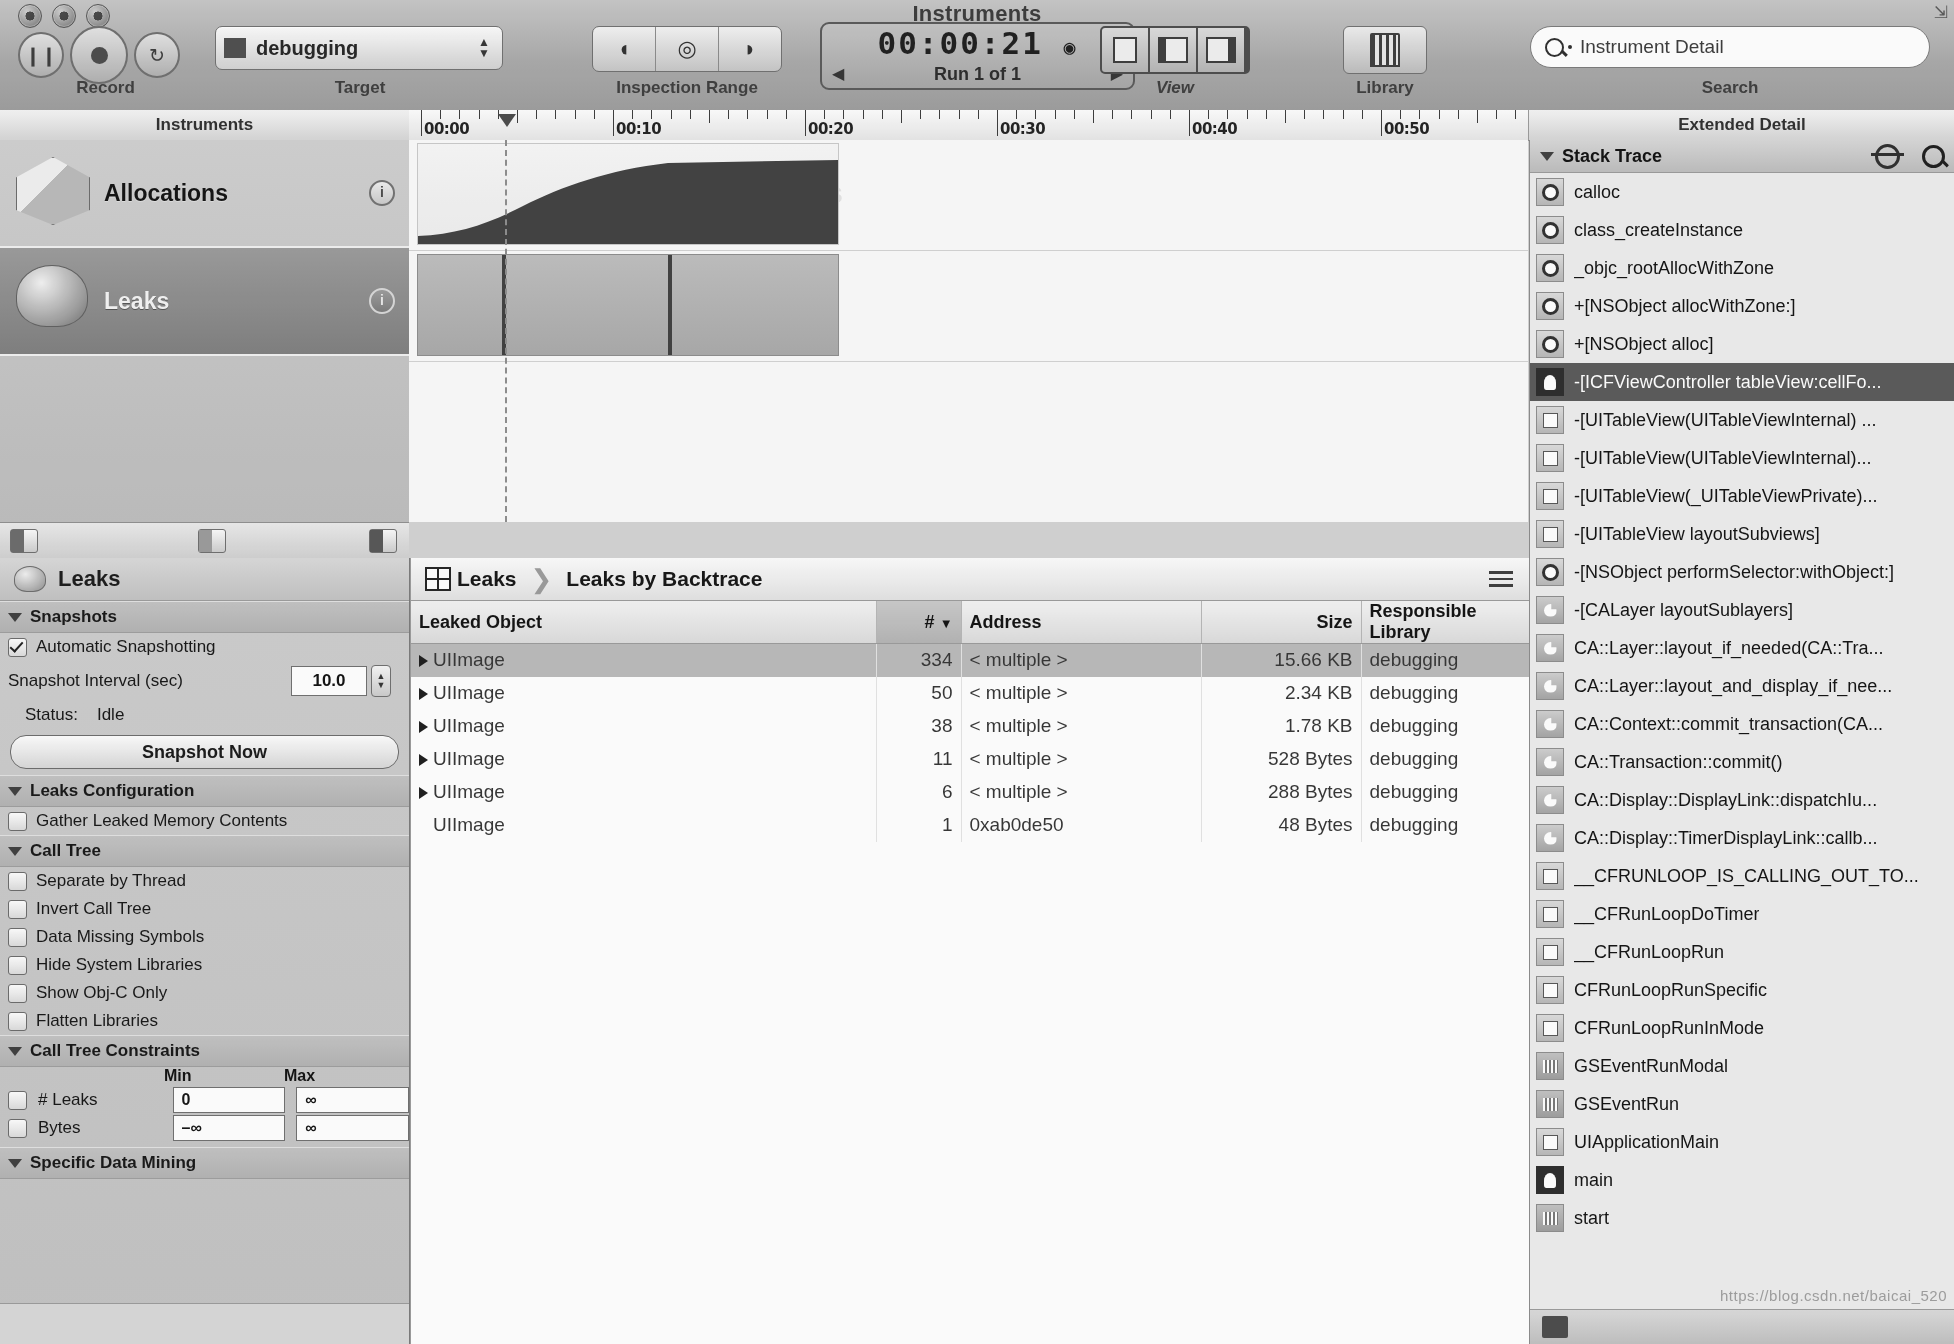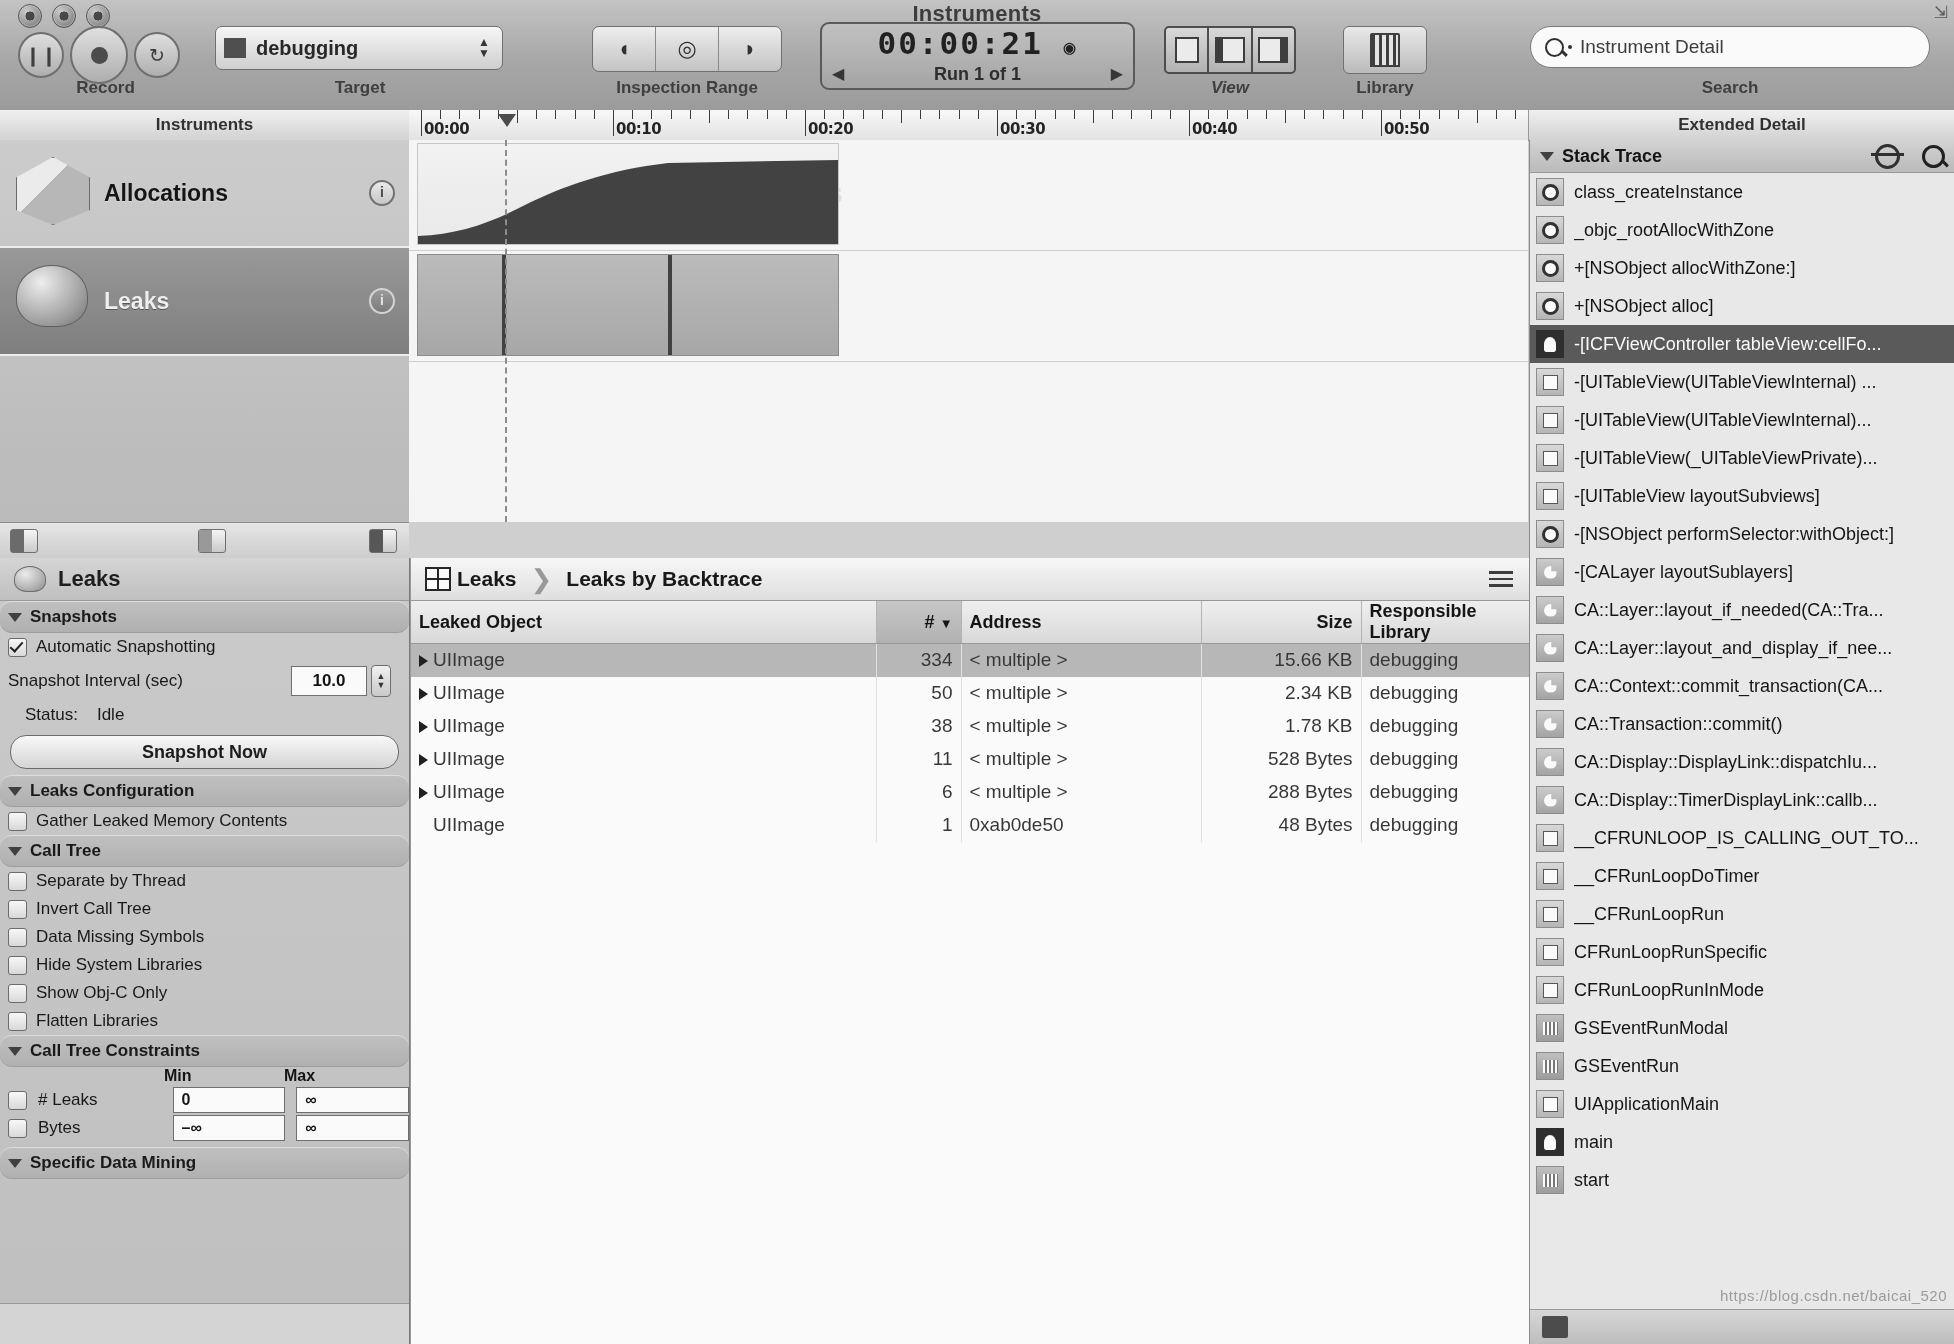--- a/index.html
+++ b/index.html
@@ -69,21 +69,21 @@
   .timerbox{width:315px;height:68px;border:2px solid #585858;border-radius:9px;
             background:linear-gradient(#c3c3c3,#a6a6a6);position:relative;box-sizing:border-box;}
   .time{text-align:center;font-family:"DejaVu Sans Mono",monospace;font-size:31px;font-weight:bold;
         color:#1d1d1d;letter-spacing:2px;line-height:34px;padding-top:2px;}
   .time .clk{font-size:20px;}
   .runrow{text-align:center;font-size:18px;font-weight:bold;color:#2b2b2b;line-height:20px;}
   .tri{position:absolute;top:40px;font-size:16px;color:#333;}
   .tri.l{left:10px;} .tri.r{right:10px;}
 
   
-  .g-view{left:1164px;width:132px;font-style:italic;}
+  .g-view{left:1100px;width:150px;font-style:italic;}
   .viewseg{display:flex;height:44px;border:2px solid #4b4b4b;border-radius:5px;overflow:hidden;background:#4b4b4b;}
   .vs{width:46px;display:flex;align-items:center;justify-content:center;border-right:2px solid #4b4b4b;
       background:linear-gradient(#dcdcdc,#b4b4b4);}
   .vs:last-child{border-right:none;}
   .vs b{display:block;width:20px;height:22px;border:2px solid #3b3b3b;background:#efefef;}
   .vs.v2 b{border-left-width:8px;} .vs.v3 b{border-right-width:8px;}
 
   .g-lib{left:1330px;width:110px;}
   .libbtn{width:82px;height:46px;border:1.5px solid #6f6f6f;border-radius:6px;margin:0 auto;
     background:linear-gradient(#ededed,#bdbdbd);display:flex;align-items:center;justify-content:center;}
@@ -169,21 +169,21 @@
 
   
   .config{position:absolute;left:0;top:558px;width:409px;height:786px;
     background:linear-gradient(#cdcdcd,#c2c2c2);border-right:1px solid #7a7a7a;overflow:hidden;}
   .cfg-title{height:42px;display:flex;align-items:center;gap:12px;padding-left:14px;
     background:linear-gradient(#d8d8d8,#c2c2c2);border-bottom:1px solid #9b9b9b;}
   .cfg-title .ico{width:30px;height:24px;border-radius:50% 50% 40% 40%;
     background:radial-gradient(ellipse at 35% 30%,#f0f0f0,#8f8f8f);border:1px solid #6b6b6b;}
   .cfg-title span{font-size:22px;font-weight:bold;color:#1a1a1a;}
   .section{height:30px;display:flex;align-items:center;gap:8px;padding-left:8px;
-    background:linear-gradient(#c2c2c2,#b2b2b2);border-top:1px solid #e2e2e2;border-bottom:1px solid #9d9d9d;border-radius:12px;}
+    background:linear-gradient(#c2c2c2,#b2b2b2);border-top:1px solid #e2e2e2;border-bottom:1px solid #9d9d9d;}
   .section .tw{width:0;height:0;border-left:7px solid transparent;border-right:7px solid transparent;
     border-top:9px solid #3d3d3d;}
   .section b{font-size:17px;color:#161616;font-weight:bold;}
   .crow{display:flex;align-items:center;padding:4px 8px;font-size:17px;color:#151515;gap:9px;}
   .cbx{width:17px;height:17px;border:1.5px solid #6a6a6a;border-radius:3px;flex:none;
     background:linear-gradient(#fdfdfd,#dcdcdc);position:relative;}
   .cbx.on:after{content:"";position:absolute;left:4px;top:0px;width:5px;height:11px;
     border:solid #1e1e1e;border-width:0 2.5px 2.5px 0;transform:rotate(42deg);}
   .stepper{margin-left:auto;display:flex;align-items:center;gap:4px;margin-right:10px;}
   .numfield{width:74px;height:28px;border:1.5px solid #6e6e6e;background:#fff;
@@ -675,20 +675,24 @@
   <div class="ext">
     <div class="ext-sec">
       <div class="tw"></div>
       <b>Stack Trace</b>
       <div class="gear"></div>
       <div class="magdark"></div>
     </div>
     <div id="frames">
         <div class="strow">
           <div class="sticon dot"></div>
+          <div class="sttext">calloc</div>
+        </div>
+        <div class="strow">
+          <div class="sticon dot"></div>
           <div class="sttext">class_createInstance</div>
         </div>
         <div class="strow">
           <div class="sticon dot"></div>
           <div class="sttext">_objc_rootAllocWithZone</div>
         </div>
         <div class="strow">
           <div class="sticon dot"></div>
           <div class="sttext">+[NSObject allocWithZone:]</div>
         </div>

